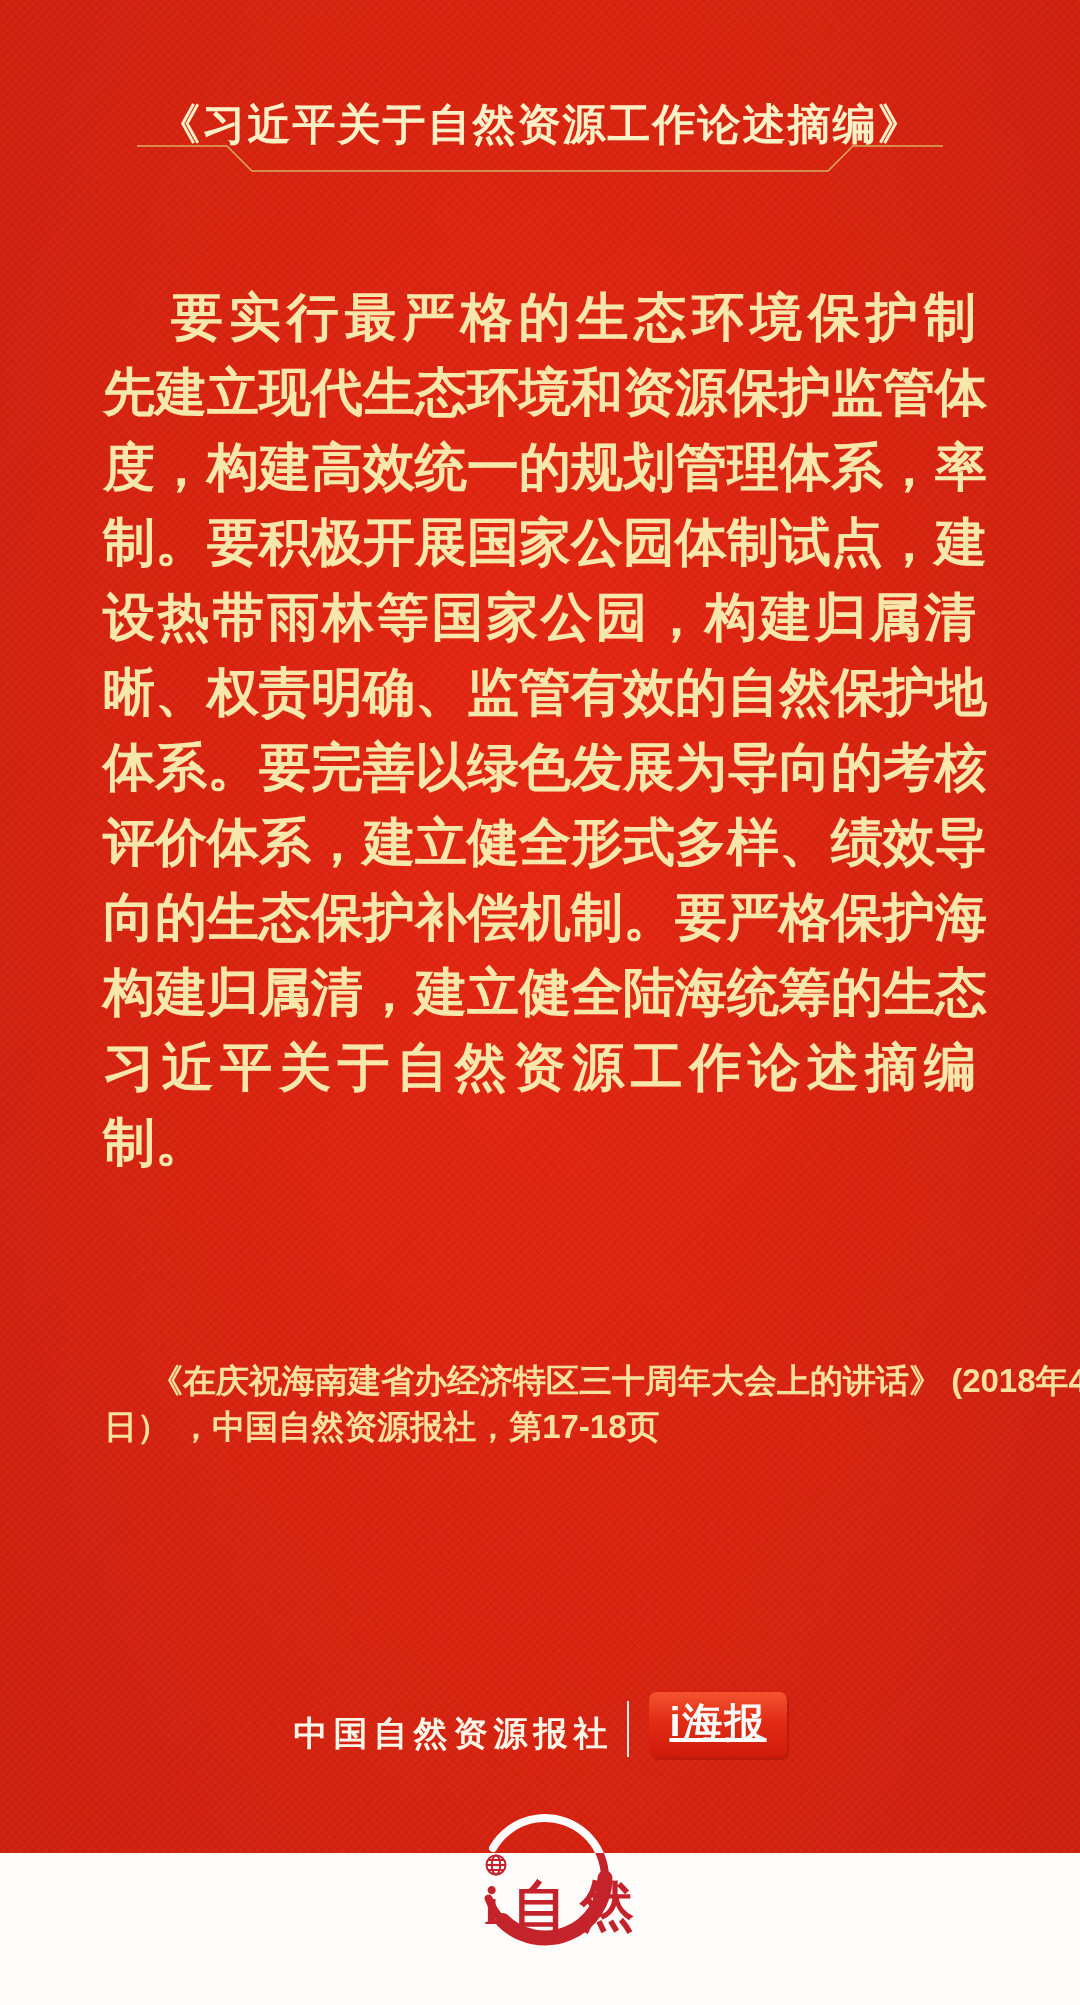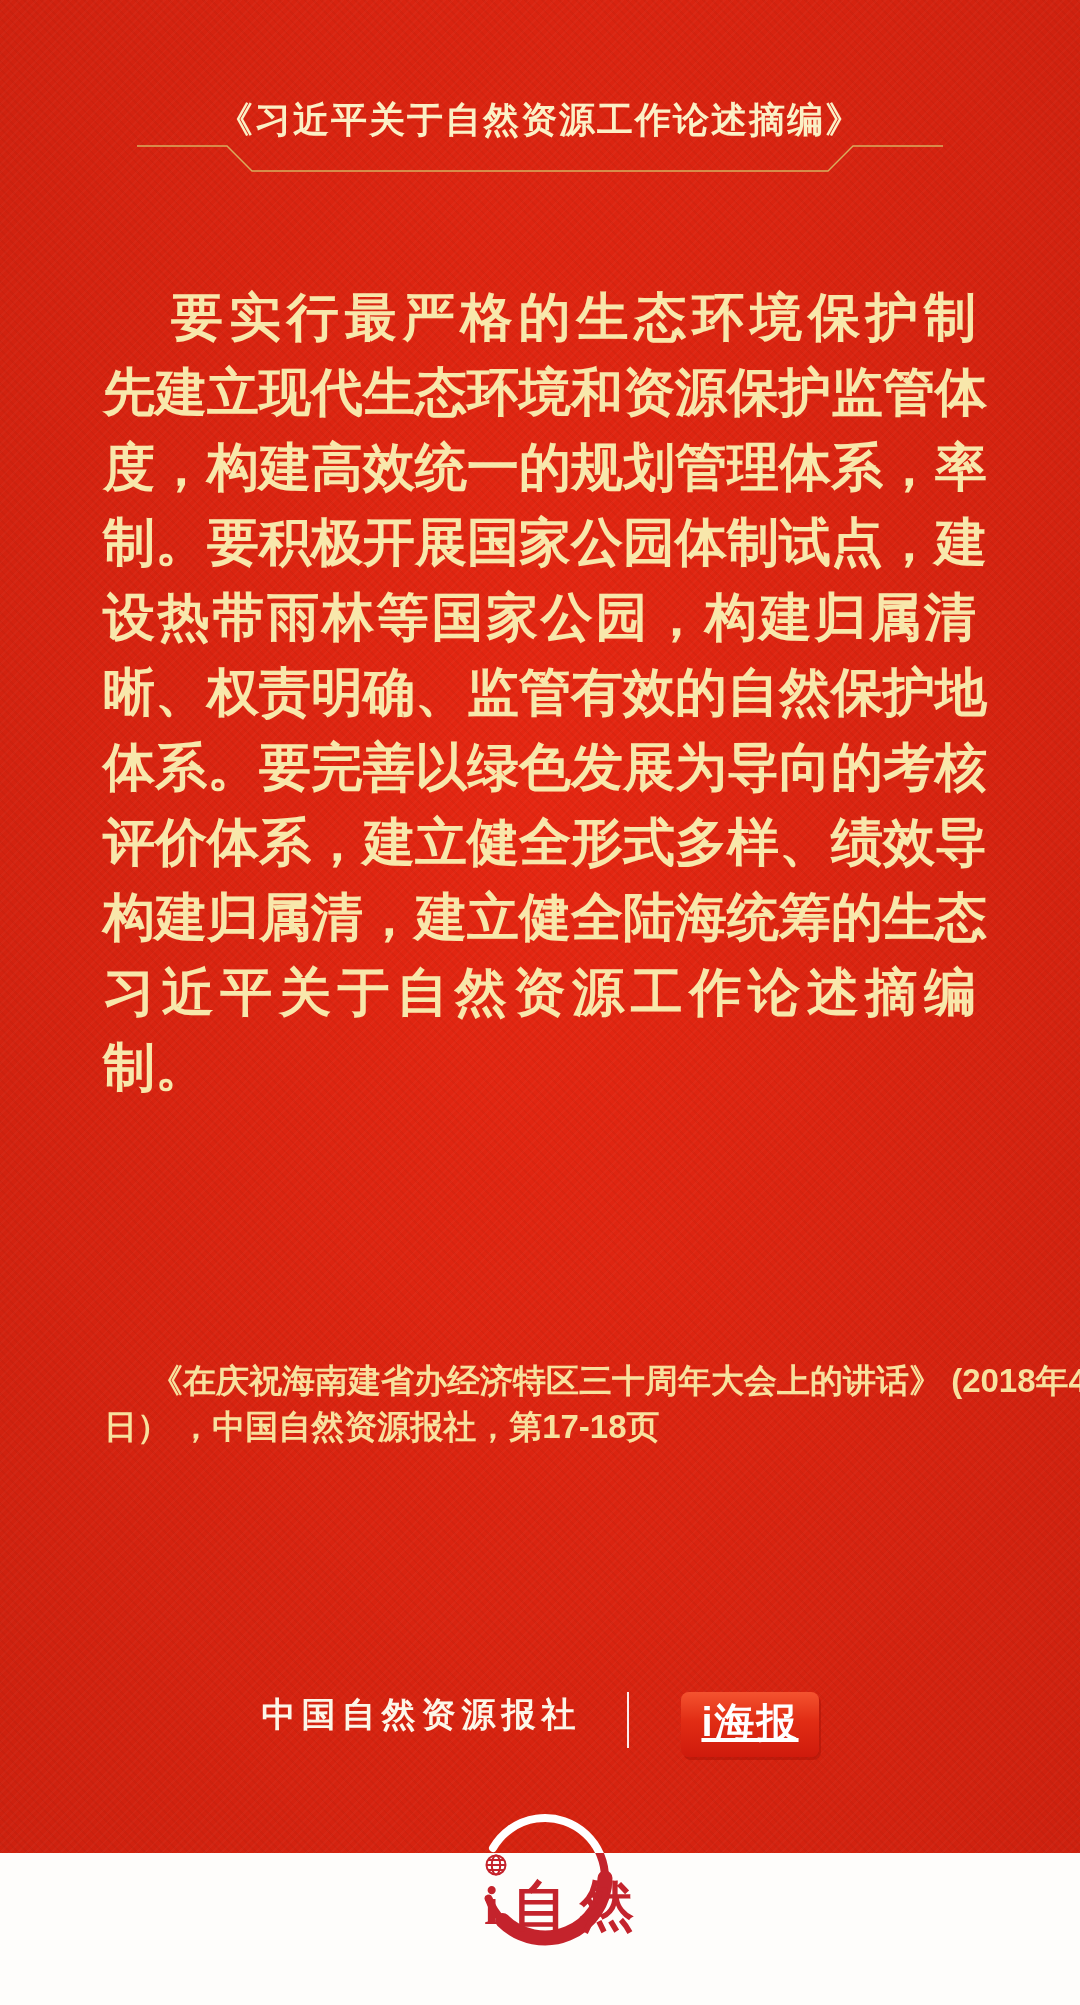--- a/index.html
+++ b/index.html
@@ -11,21 +11,21 @@
     background-color:#e32410;
     background-image:
       repeating-linear-gradient(45deg, rgba(0,0,0,0.035) 0 2px, rgba(0,0,0,0) 2px 6px),
       repeating-linear-gradient(-45deg, rgba(255,255,255,0.025) 0 2px, rgba(255,255,255,0) 2px 6px),
       radial-gradient(ellipse at 50% 40%, rgba(255,60,30,0.10), rgba(0,0,0,0.10));
     font-family:"Liberation Serif","DejaVu Serif",serif;
   }
   .title{
     position:absolute;top:96px;left:0;width:1080px;
     text-align:center;
-    font-size:36px;font-weight:700;
+    font-size:43px;font-weight:700;
     color:#fbf0c6;
     letter-spacing:2px;
   }
   .deco{position:absolute;top:138px;left:0;}
   .body-text{
     position:absolute;top:280px;left:103px;width:873px;
     color:#f8e7ab;
     font-size:52px;font-weight:700;
     letter-spacing:0;
   }
@@ -39,21 +39,21 @@
   .citation{
     position:absolute;top:1358px;left:104px;width:880px;
     color:#f8e19e;
     font-family:"Liberation Sans","DejaVu Sans",sans-serif;
     font-size:33px;font-weight:700;
   }
   .cline{height:46px;line-height:46px;white-space:nowrap;}
   .cline:first-child{text-indent:46px;}
   .footer-bar{
     position:absolute;top:1692px;left:0;width:1080px;
-    display:flex;align-items:flex-start;justify-content:center;gap:32px;
+    display:flex;align-items:flex-end;justify-content:center;
   }
   .publisher{
     color:#fcf6e8;
     font-size:34px;font-weight:700;
     letter-spacing:6px;
   }
   .v-divider{
     width:2px;height:56px;
     background:rgba(255,255,255,0.92);
     margin:0 20px 0 14px;
@@ -102,20 +102,21 @@
 
   <div class="body-text">
       <div class="bline">要实行最严格的生态环境保护制</div>
       <div class="bline">先建立现代生态环境和资源保护监管体</div>
       <div class="bline">度，构建高效统一的规划管理体系，率</div>
       <div class="bline">制。要积极开展国家公园体制试点，建</div>
       <div class="bline">设热带雨林等国家公园，构建归属清</div>
       <div class="bline">晰、权责明确、监管有效的自然保护地</div>
       <div class="bline">体系。要完善以绿色发展为导向的考核</div>
       <div class="bline">评价体系，建立健全形式多样、绩效导</div>
+      <div class="bline">向的生态保护补偿机制。要严格保护海</div>
       <div class="bline">构建归属清，建立健全陆海统筹的生态</div>
       <div class="bline">习近平关于自然资源工作论述摘编</div>
       <div class="bline">制。</div>
     </div>
 
   <div class="citation">
       <div class="cline">《在庆祝海南建省办经济特区三十周年大会上的讲话》 (2018年4月13</div>
       <div class="cline">日） ，中国自然资源报社，第17-18页</div>
     </div>
 

